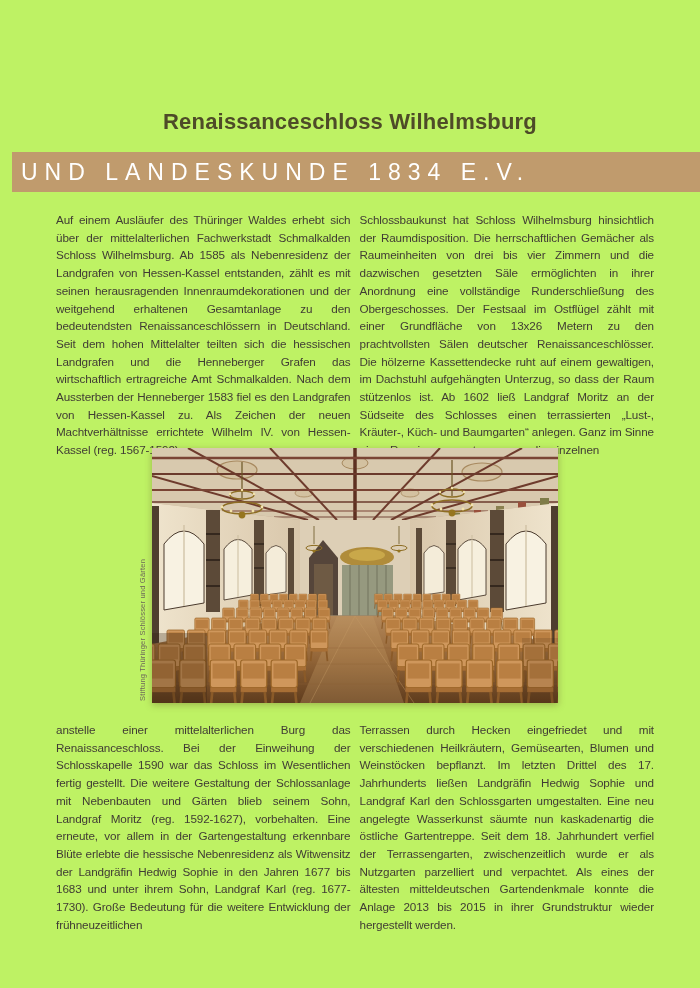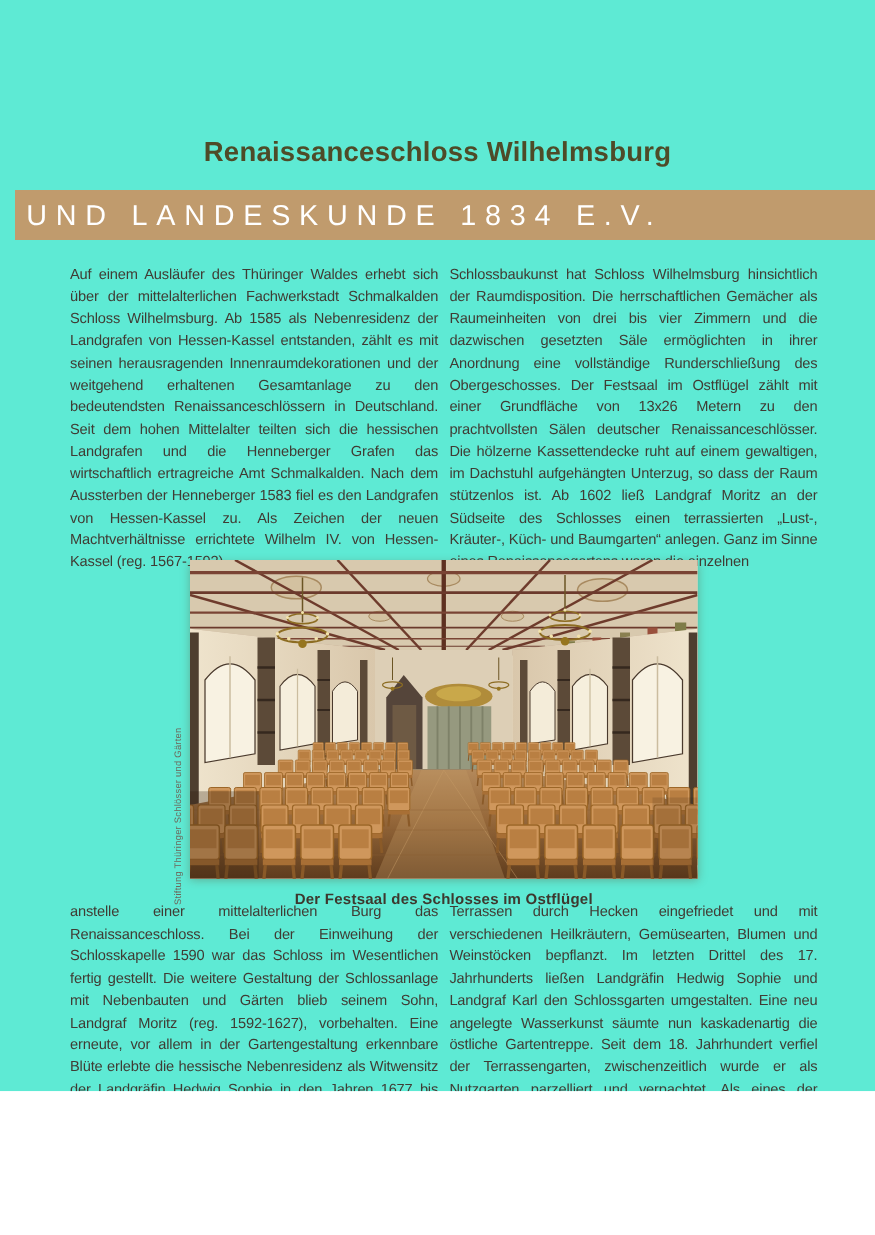--- a/index.html
+++ b/index.html
@@ -2,22 +2,22 @@
 <html><head>
 <meta charset="utf-8">
 <style>
   * { margin: 0; padding: 0; box-sizing: border-box; }
   html, body { width: 700px; }
   body { font-family: "Liberation Sans", sans-serif; }
 
   .page {
     position: relative;
     width: 700px;
-    height: 873px;
-    background: #5eead4;
+    height: 988px;
+    background: #bef264;
     overflow: hidden;
   }
 
   .page-title {
     position: absolute;
     top: 109px;
     left: 0;
     width: 100%;
     text-align: center;
     font-size: 22px;
@@ -407,21 +407,20 @@
             <use href="#chair" x="42"></use>
             <use href="#chair" x="52.5"></use>
             <use href="#chair" x="63"></use>
         </g>
       </g>
 
       <polygon points="0,185 55,185 55,255 0,255" fill="#2e1c10" opacity="0.28"></polygon>
       <polygon points="406,190 370,190 370,255 406,255" fill="#2e1c10" opacity="0.15"></polygon>
     </svg>
 
-    <figcaption class="photo-caption">Der Festsaal des Schlosses im Ostflügel</figcaption>
   </figure>
 
   <div class="cols cols-bottom">
     <div class="col">anstelle einer mittelalterlichen Burg das Renaissanceschloss. Bei der Einweihung der Schlosskapelle 1590 war das Schloss im Wesentlichen fertig gestellt. Die weitere Gestaltung der Schlossanlage mit Nebenbauten und Gärten blieb seinem Sohn, Landgraf Moritz (reg. 1592-1627), vorbehalten. Eine erneute, vor allem in der Gartengestaltung erkennbare Blüte erlebte die hessische Nebenresidenz als Witwensitz der Landgräfin Hedwig Sophie in den Jahren 1677 bis 1683 und unter ihrem Sohn, Landgraf Karl (reg. 1677-1730). Große Bedeutung für die weitere Entwicklung der frühneuzeitlichen</div>
     <div class="col">Terrassen durch Hecken eingefriedet und mit verschiedenen Heilkräutern, Gemüsearten, Blumen und Weinstöcken bepflanzt. Im letzten Drittel des 17. Jahrhunderts ließen Landgräfin Hedwig Sophie und Landgraf Karl den Schlossgarten umgestalten. Eine neu angelegte Wasserkunst säumte nun kaskadenartig die östliche Gartentreppe. Seit dem 18. Jahrhundert verfiel der Terrassengarten, zwischenzeitlich wurde er als Nutzgarten parzelliert und verpachtet. Als eines der ältesten mitteldeutschen Gartendenkmale konnte die Anlage 2013 bis 2015 in ihrer Grundstruktur wieder hergestellt werden.</div>
   </div>
 
 </div>
 
 </body></html>

